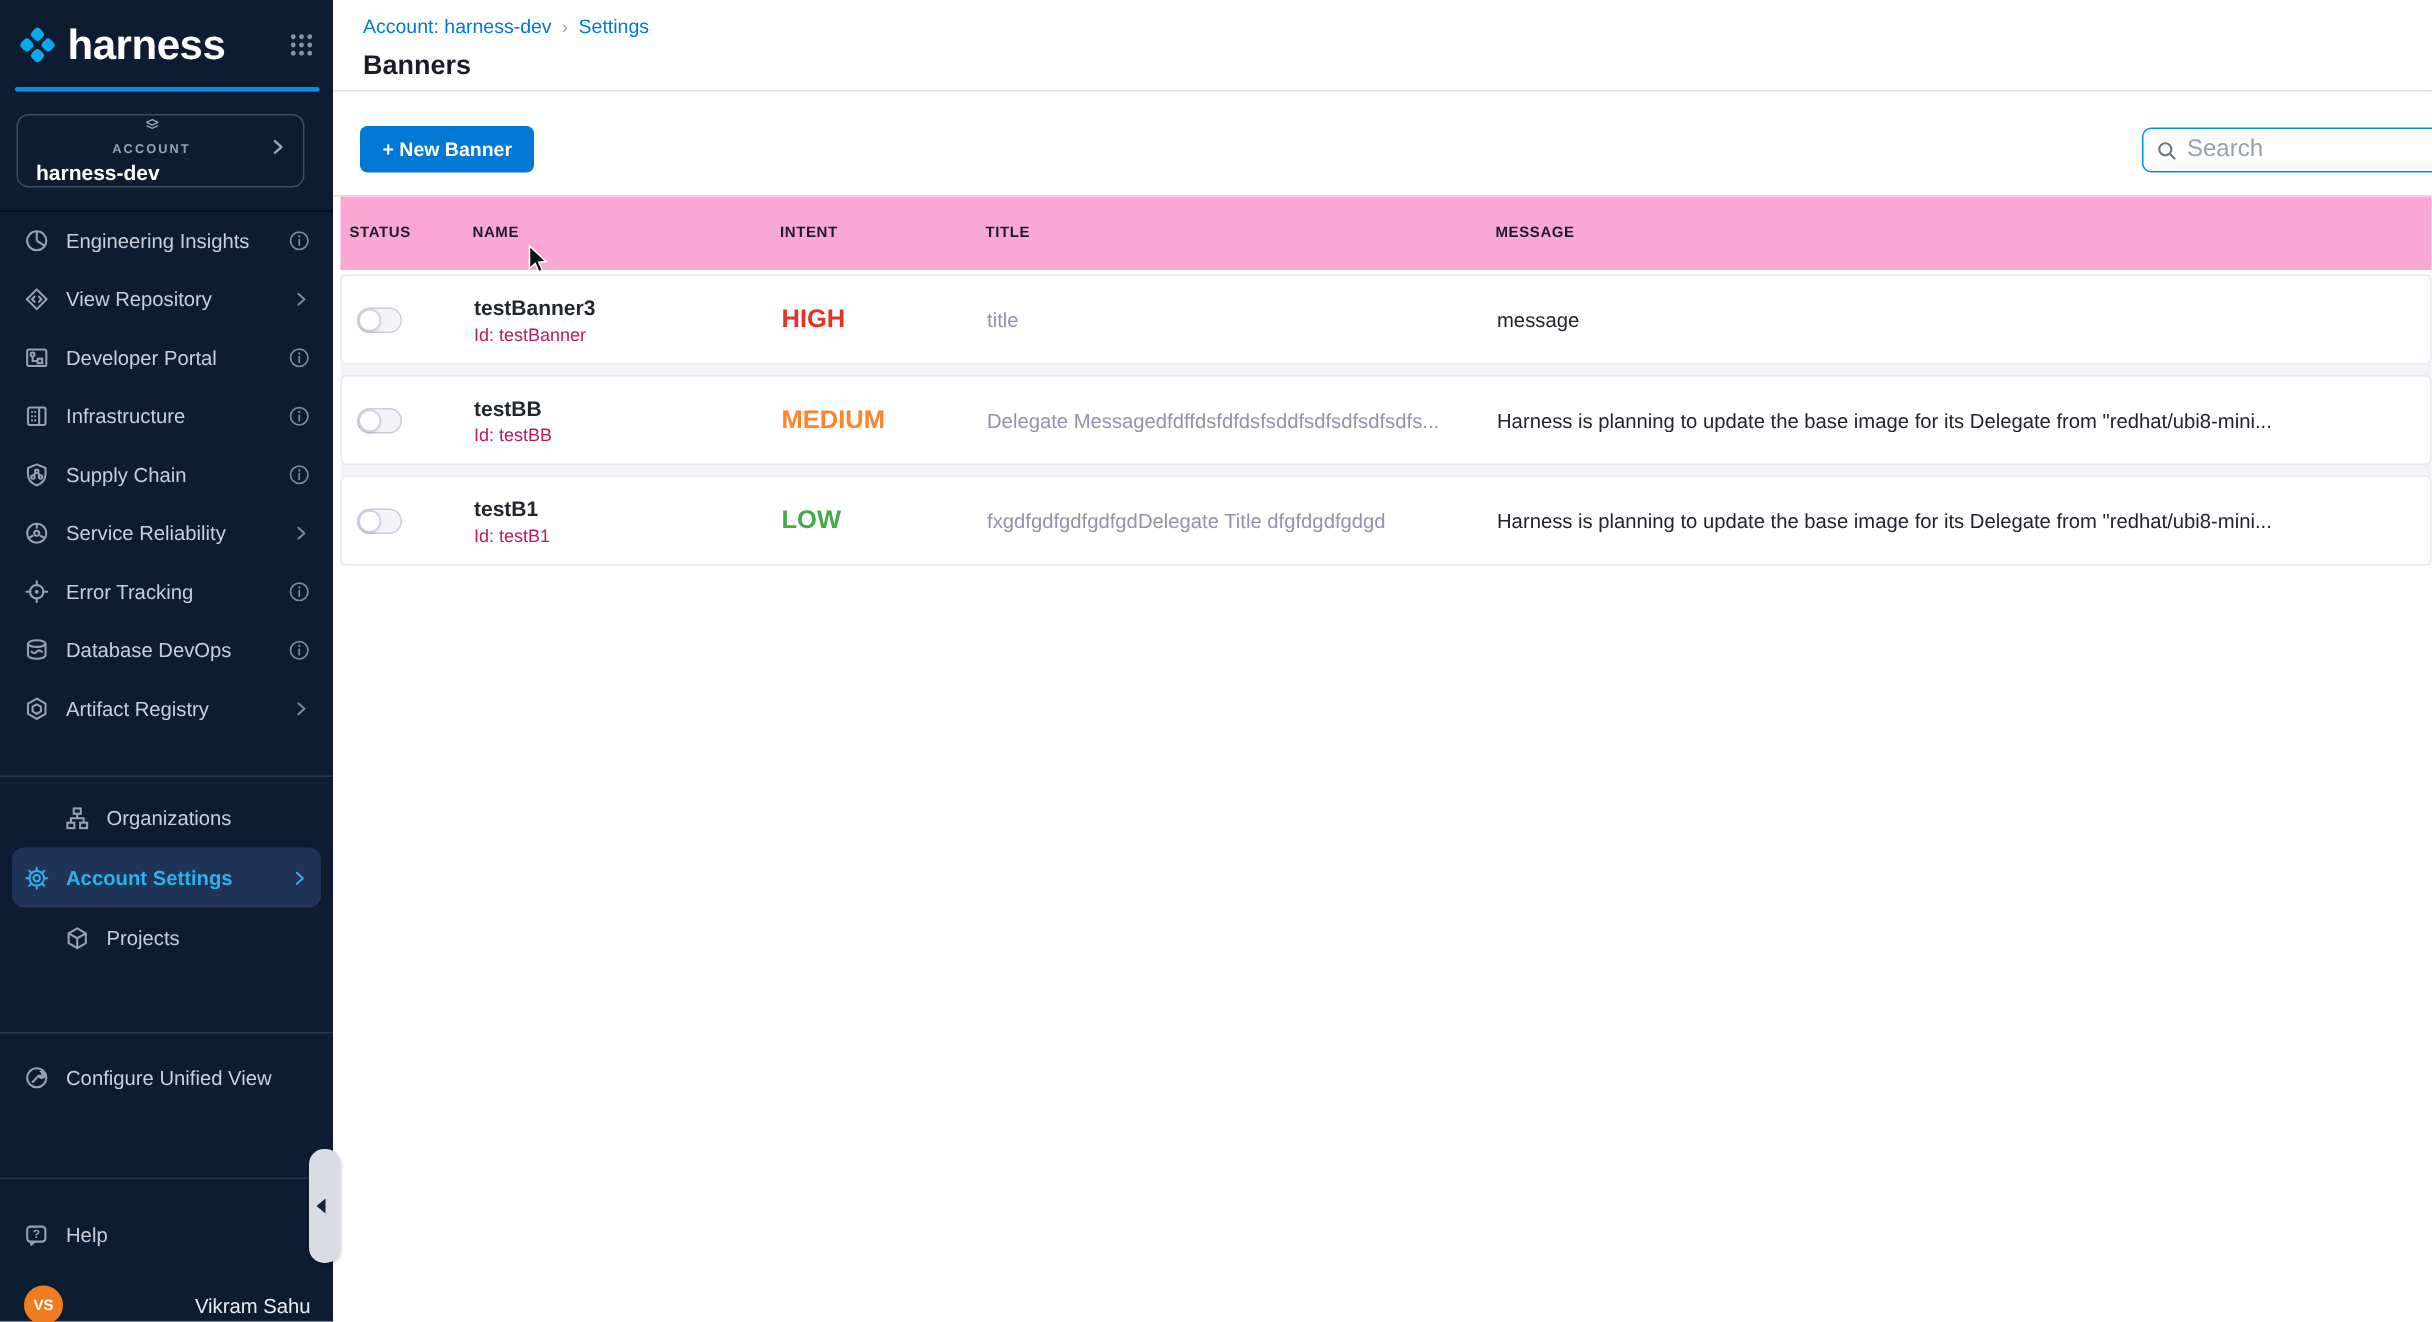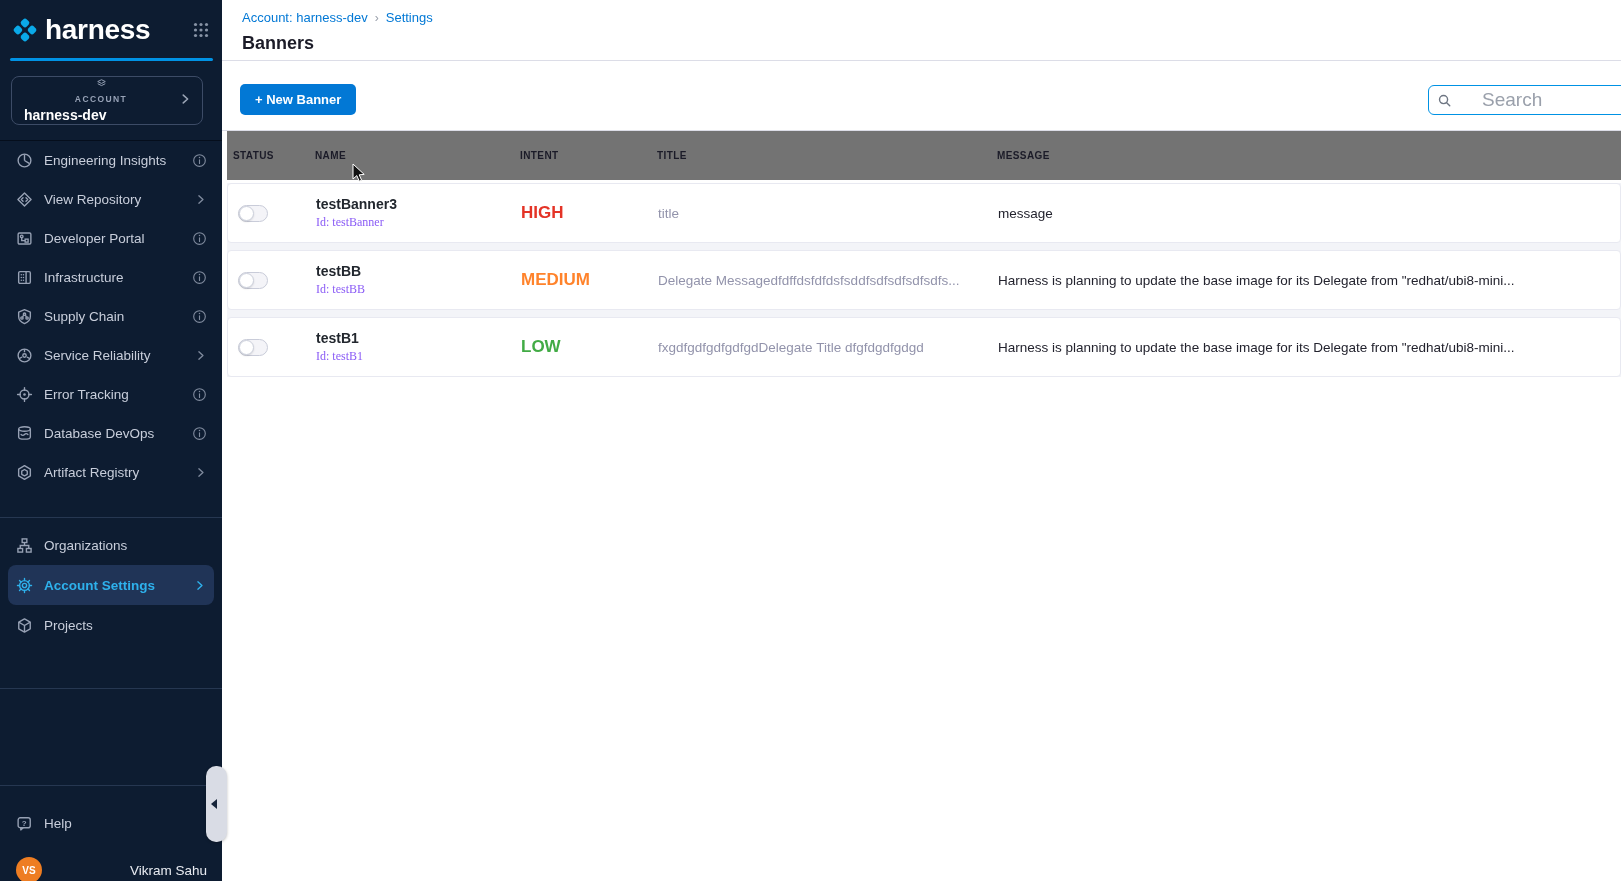--- a/index.html
+++ b/index.html
@@ -26,21 +26,21 @@
   .account-chev { color:#9aa4b5; }
 
   .navlist { position:absolute; left:0; right:0; }
   .nav-modules { top:140px; border-top:1px solid #050e1c; }
   .nav-item { height:39px; display:flex; align-items:center; gap:11px;
     padding:0 15px 0 16px; cursor:pointer; }
   .nav-item .ic { width:17px; height:17px; color:#97a1b4; flex:none; display:flex; align-items:center; }
   .nav-item .lbl { flex:1; font-size:13.5px; color:#c8cedb; white-space:nowrap; overflow:hidden; }
   .nav-item .adorn { color:#7f8a9d; display:flex; align-items:center; }
   .sb-divider { position:absolute; left:0; right:0; height:1px; background:#263751; }
-  .nav-general .nav-item { height:40px; }
+  .nav-general .nav-item { height:40px;margin-left:27px; }
   .nav-item.active { background:#203457; border-radius:8px; margin:0 8px; padding:0 8px; }
   .nav-item.active .ic, .nav-item.active .lbl, .nav-item.active .adorn { color:#2eb1ec; }
   .nav-item.active .lbl { font-weight:600; }
   .user-item .lbl { color:#e8ebf1;text-align:right; }
   .avatar { width:26px; height:26px; border-radius:50%; display:flex; align-items:center;
     justify-content:center; font-size:10px; font-weight:700; color:#fff; flex:none; }
   .collapse-handle { position:absolute; left:206px; top:766px; width:21px; height:76px;
     background:#d9dce5; border-radius:10px; z-index:6; display:flex; align-items:center;
     justify-content:center; cursor:pointer; box-shadow:0 1px 3px rgba(0,0,0,.25); }
   .collapse-arrow { width:0; height:0; border-top:5px solid transparent;
@@ -55,41 +55,41 @@
   .page-title { position:absolute; left:20px; top:33px; font-size:18px; font-weight:700;
     color:#1c1c28; }
   .hdr-divider { position:absolute; left:0; right:0; top:60px; height:1px; background:#dcdde7; }
   .btn-primary { position:absolute; left:18px; top:84px; height:31px; background:#0278d5;
     color:#fff; border:none; border-radius:5px; font-size:13px; font-weight:700;
     padding:0 15px; cursor:pointer; font-family:inherit; }
   .search-wrap { position:absolute; right:-7px; top:85px; width:200px; height:30px;
     border:1.5px solid #0092e4; border-radius:6px; background:#fff; display:flex;
     align-items:center; padding:0 8px; gap:6px; }
   .search-wrap svg { color:#6d7582; flex:none; }
-  .search-input { border:none; outline:none; flex:1; font-size:19px; min-width:0;
-    font-family:inherit; color:#c2410c;margin-left:24px; }
+  .search-input { border:none; outline:none; flex:1; font-size:16px; min-width:0;
+    font-family:inherit; color:#c2410c; }
   .search-input::placeholder { color:#9aa0ab; }
   .toolbar-divider { position:absolute; left:0; right:0; top:130px; height:1px; background:#dcdde7; }
 
   .grid-cols { display:grid; grid-template-columns:82px 205px 137px 340px auto; }
-  .thead { position:absolute; left:5px; right:0; top:131px; height:49px; background:#737373;
+  .thead { position:absolute; left:5px; right:0; top:131px; height:49px; background:#f9a8d4;
     align-items:center; }
   .th { font-size:10px; font-weight:700; color:#1b1b28; letter-spacing:0.4px; padding-left:6px; }
   .rows-wrap { position:absolute; left:5px; right:0; top:183px; background:#f3f4f8; }
   .trow { height:60px; background:#fff; border:1px solid #e8e9f1; border-radius:4px;
     margin-bottom:7px; align-items:center; cursor:default; }
   .trow:last-child { margin-bottom:0; }
   .cell { padding-left:6px; min-width:0; }
   .toggle { width:30px; height:17px; border-radius:9px; background:#f4f4f8;
     border:1px solid #c9ccd9; position:relative; margin-left:4px; cursor:pointer; }
   .toggle .knob { position:absolute; left:0px; top:0px; width:15px; height:15px;
     border-radius:50%; background:#fff; border:1px solid #ccd0dc;
     box-shadow:0 1px 2px rgba(0,0,0,.12); }
   .row-name { font-size:14px; font-weight:600; color:#22272e; }
-  .row-id { font-size:12px; color:#8b5cf6; margin-top:3px;font-family:Liberation Serif, serif; }
+  .row-id { font-size:12px; color:#be185d; margin-top:3px; }
   .row-intent { font-size:17px; font-weight:700; }
   .row-title { font-size:13.5px; color:#9293ab; white-space:nowrap; overflow:hidden; }
   .row-msg { font-size:13.5px; color:#23232e; white-space:nowrap; overflow:hidden; }
 
   .cursor { position:absolute; left:352px; top:163px; z-index:20; pointer-events:none; }
 </style>
 </head>
 <body>
 
 <nav class="sidebar">
@@ -342,20 +342,31 @@
             <path d="M8 1.8 L13.4 4.9 V11.1 L8 14.2 L2.6 11.1 V4.9 Z"></path>
             <path d="M8 8 L13.4 4.9 M8 8 L2.6 4.9 M8 8 V14.2"></path>
           </svg>
       </span>
       <span class="lbl">Projects</span>
     </div>
   </div>
 
   <div class="sb-divider" style="top:688px"></div>
 
+  <div class="navlist" style="position:absolute;top:698px;">
+    <div class="nav-item" style="height:40px">
+      <span class="ic">
+        <svg width="17" height="17" viewBox="0 0 16 16" fill="none" stroke="currentColor" stroke-width="1.3" stroke-linecap="round">
+            <circle cx="8" cy="8" r="6"></circle>
+            <path d="M5.4 10.6 L9.2 6.8 M9.2 6.8 a1.9 1.9 0 1 0 1.7 -2.5 l1 1 -0.7 1.4 -1.5 0.1 Z"></path>
+          </svg>
+      </span>
+      <span class="lbl">Configure Unified View</span>
+    </div>
+  </div>
 
   <div class="sb-divider" style="top:785px"></div>
 
   <div class="navlist" style="position:absolute;top:803px;">
     <div class="nav-item" style="height:40px">
       <span class="ic">
         <svg width="17" height="17" viewBox="0 0 16 16" fill="none" stroke="currentColor" stroke-width="1.3" stroke-linejoin="round">
             <path d="M4.5 12 v2 l2.3 -2"></path>
             <rect x="2" y="2.6" width="11.4" height="9.4" rx="2"></rect>
             <text x="7.7" y="10" font-size="7.5" fill="currentColor" stroke="none" text-anchor="middle" font-family="'Liberation Sans',sans-serif" font-weight="bold">?</text>

